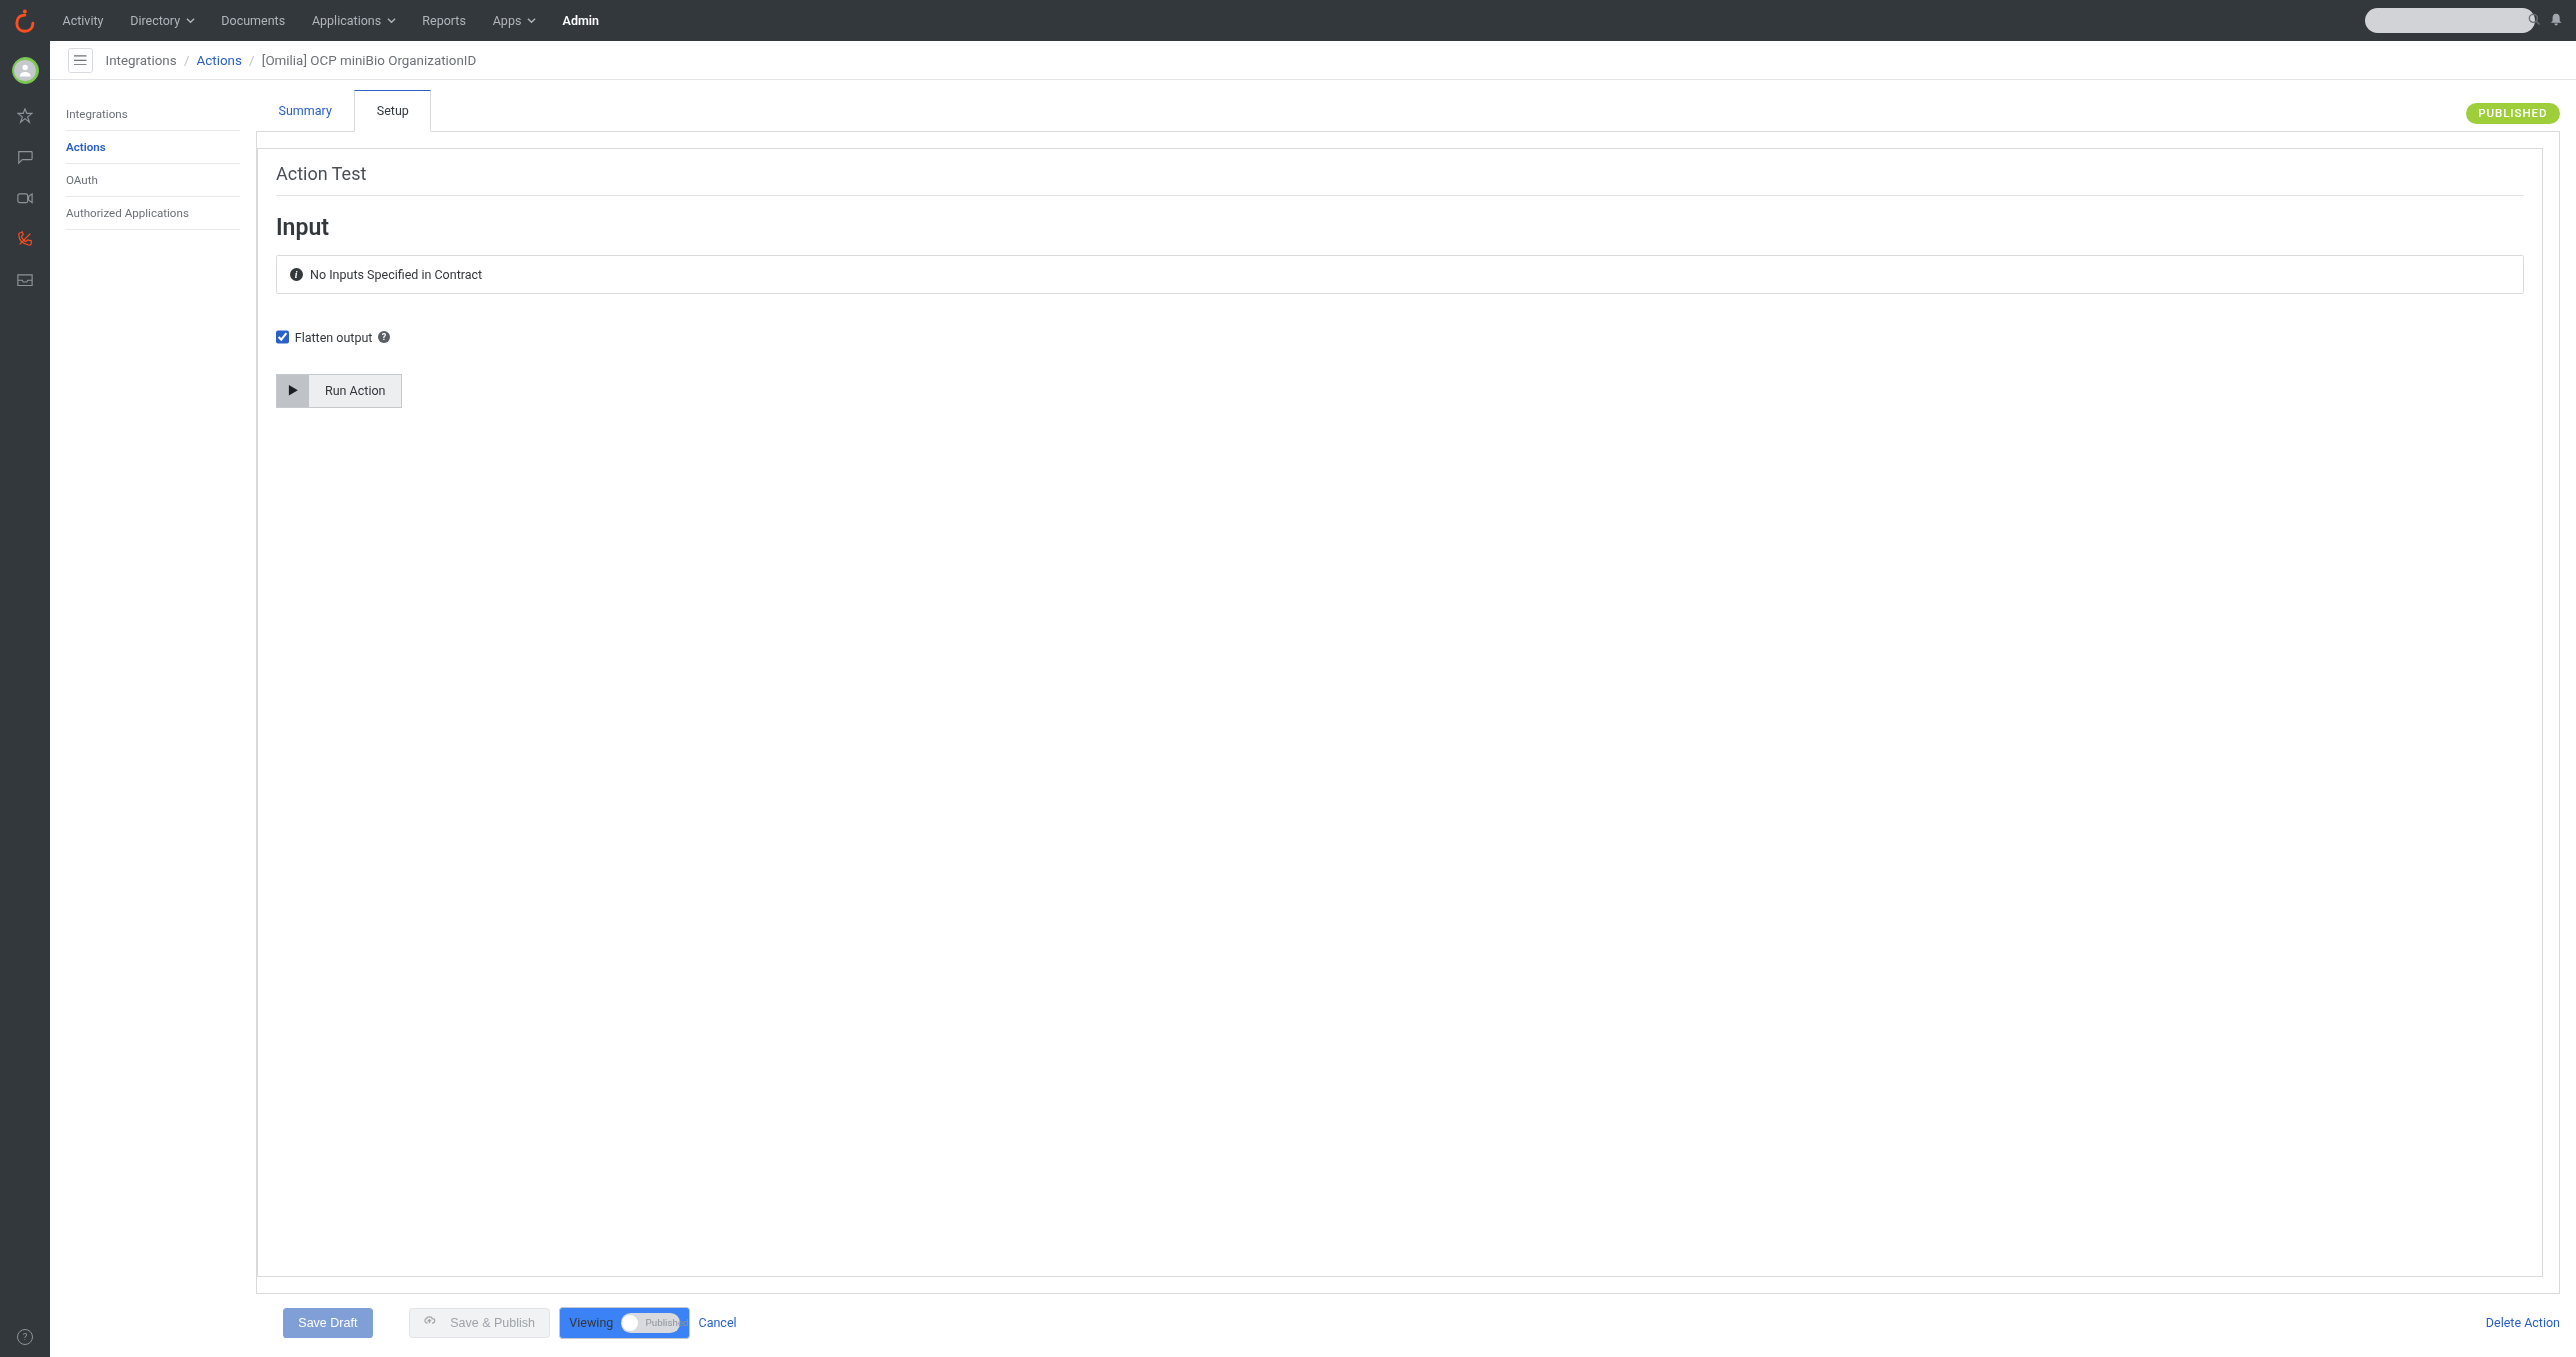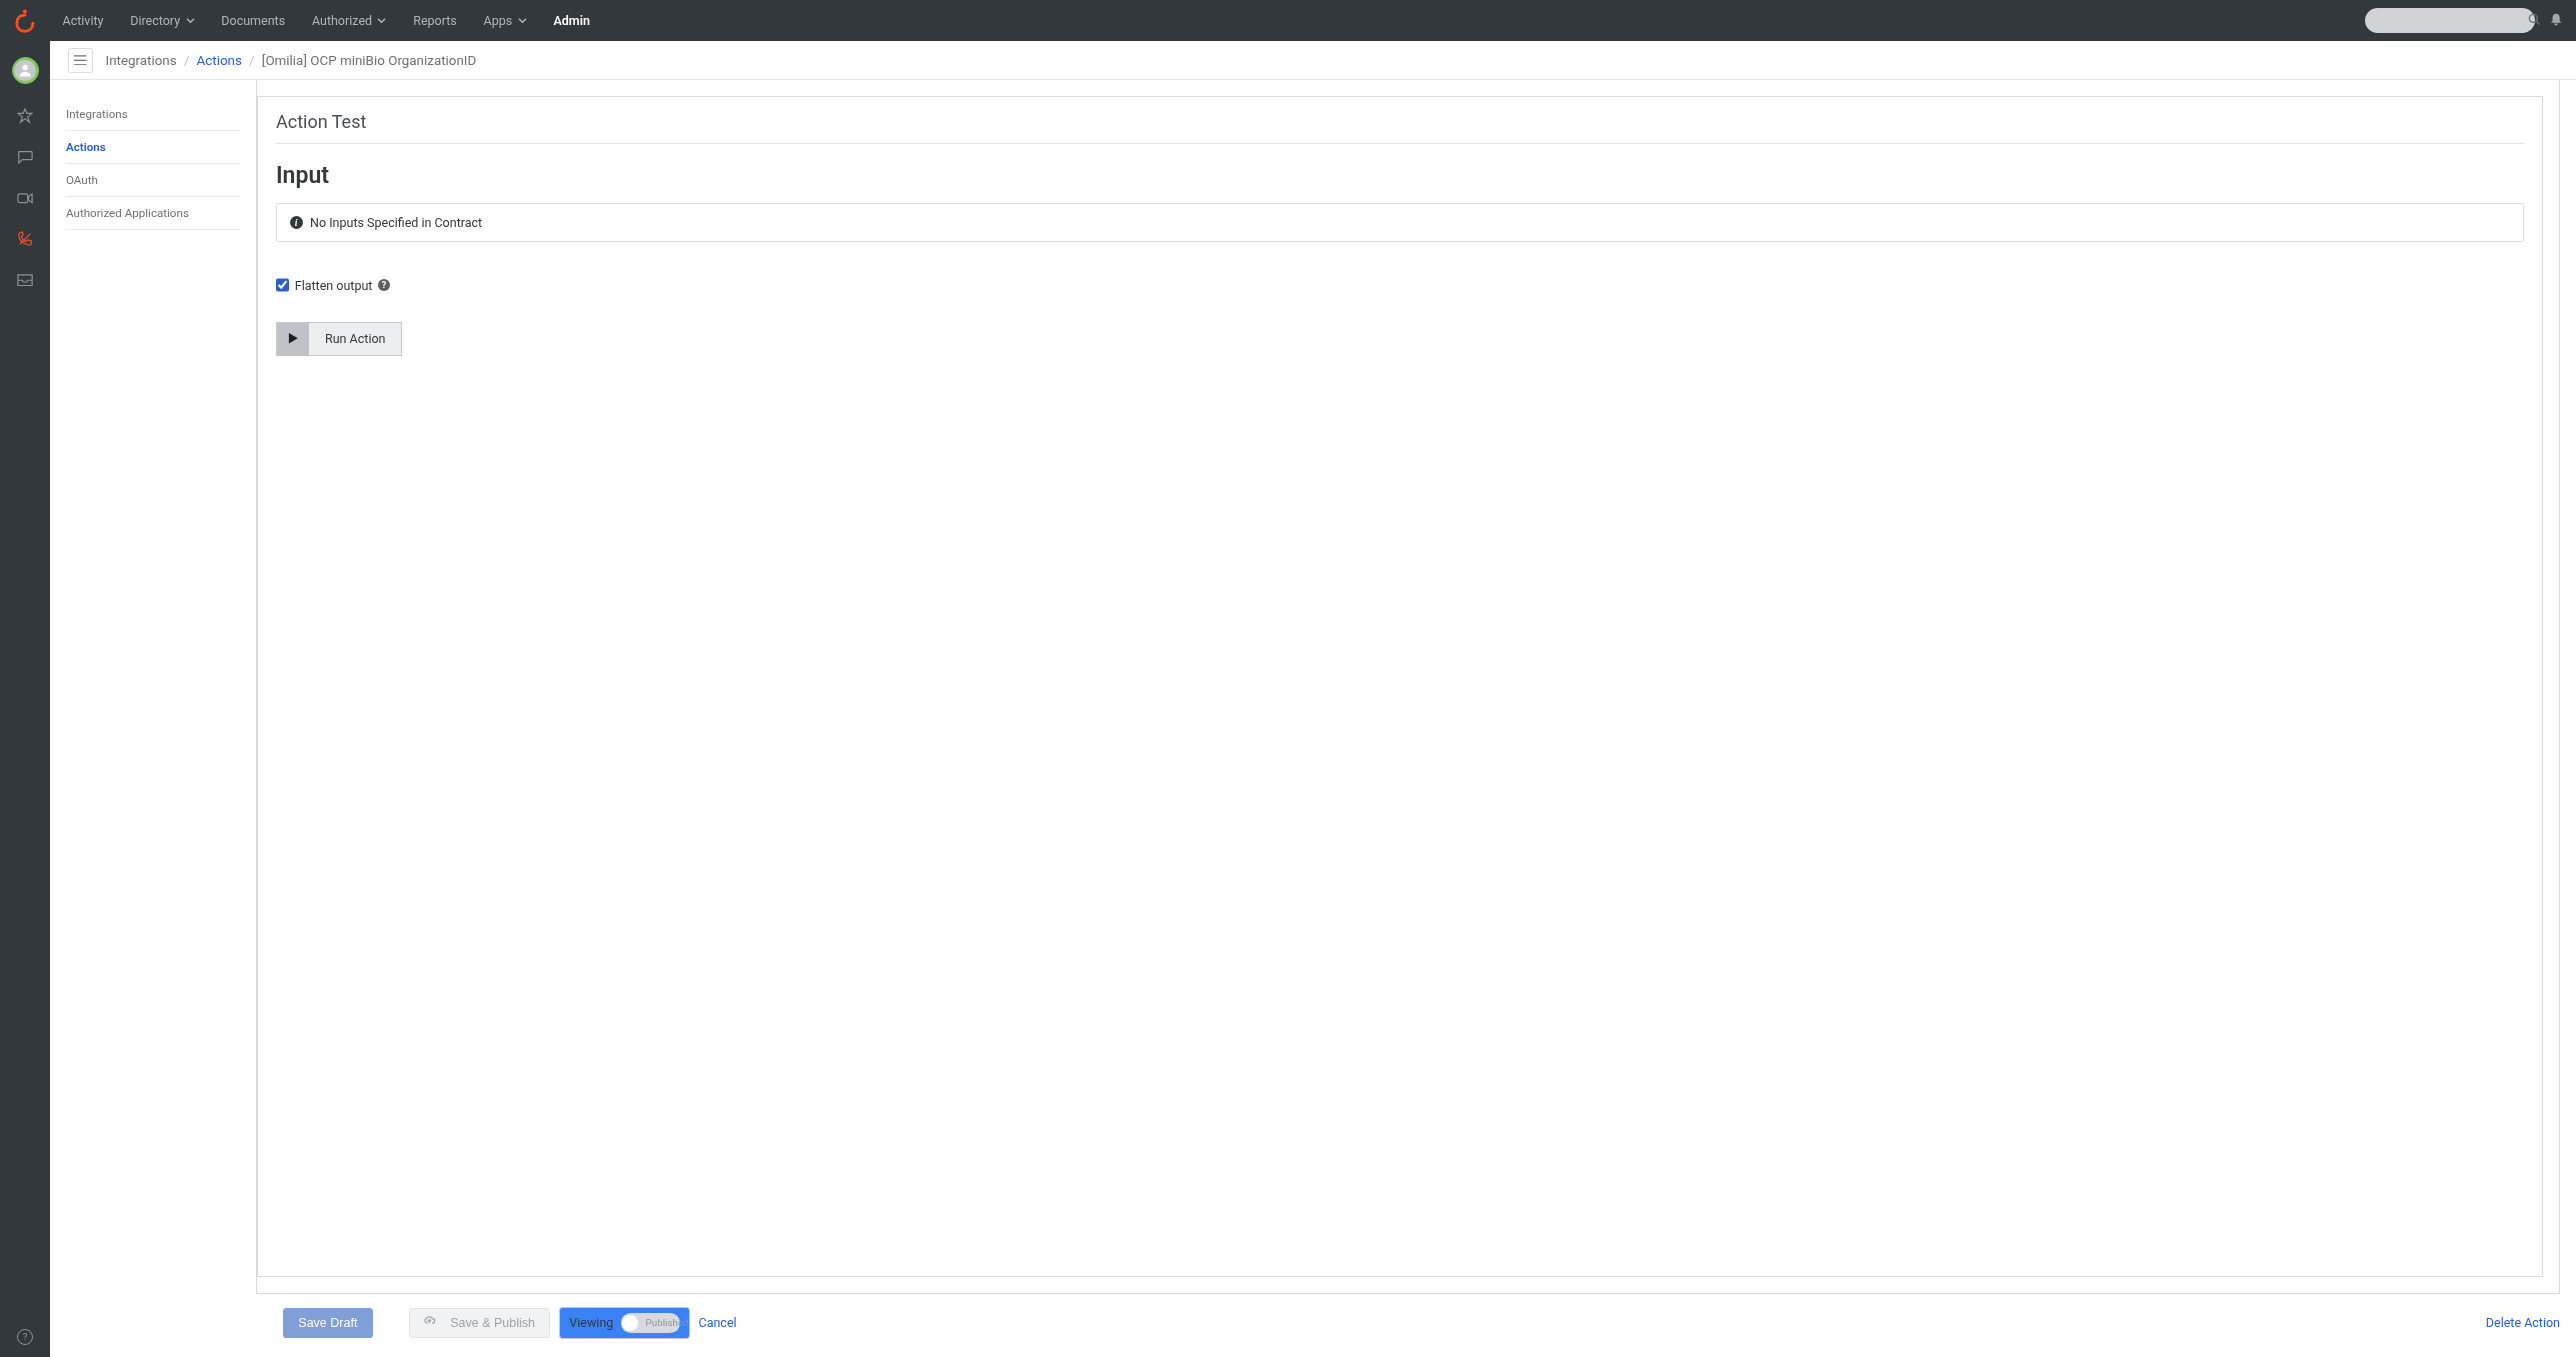--- a/index.html
+++ b/index.html
@@ -95,21 +95,21 @@
     <div class="topnav-link">
         <span>Directory</span>
         <span><svg class="chevron" viewBox="0 0 10 10">
             <path d="M1 3 L5 7 L9 3" stroke="currentColor" stroke-width="1.6" fill="none"></path>
           </svg></span>
       </div>
     <div class="topnav-link">
         <span>Documents</span>
       </div>
     <div class="topnav-link">
-        <span>Authorized</span>
+        <span>Applications</span>
         <span><svg class="chevron" viewBox="0 0 10 10">
             <path d="M1 3 L5 7 L9 3" stroke="currentColor" stroke-width="1.6" fill="none"></path>
           </svg></span>
       </div>
     <div class="topnav-link">
         <span>Reports</span>
       </div>
     <div class="topnav-link">
         <span>Apps</span>
         <span><svg class="chevron" viewBox="0 0 10 10">
@@ -196,20 +196,25 @@
     <div class="content-row">
 
       <div class="secnav">
         <div class="secnav-item">Integrations</div>
         <div class="secnav-item active">Actions</div>
         <div class="secnav-item">OAuth</div>
         <div class="secnav-item">Authorized Applications</div>
       </div>
 
       <div class="page">
+        <div class="tabs-row">
+          <div class="tab">Summary</div>
+          <div class="tab active">Setup</div>
+          <div class="status-pill">PUBLISHED</div>
+        </div>
 
         <div class="panel">
           <div class="panel-body">
             <div class="panel-title">Action Test</div>
             <div class="section-heading">Input</div>
             <div class="info-box">
               <span class="info-icon">i</span>
               <span>No Inputs Specified in Contract</span>
             </div>
             <div class="checkbox-row">

